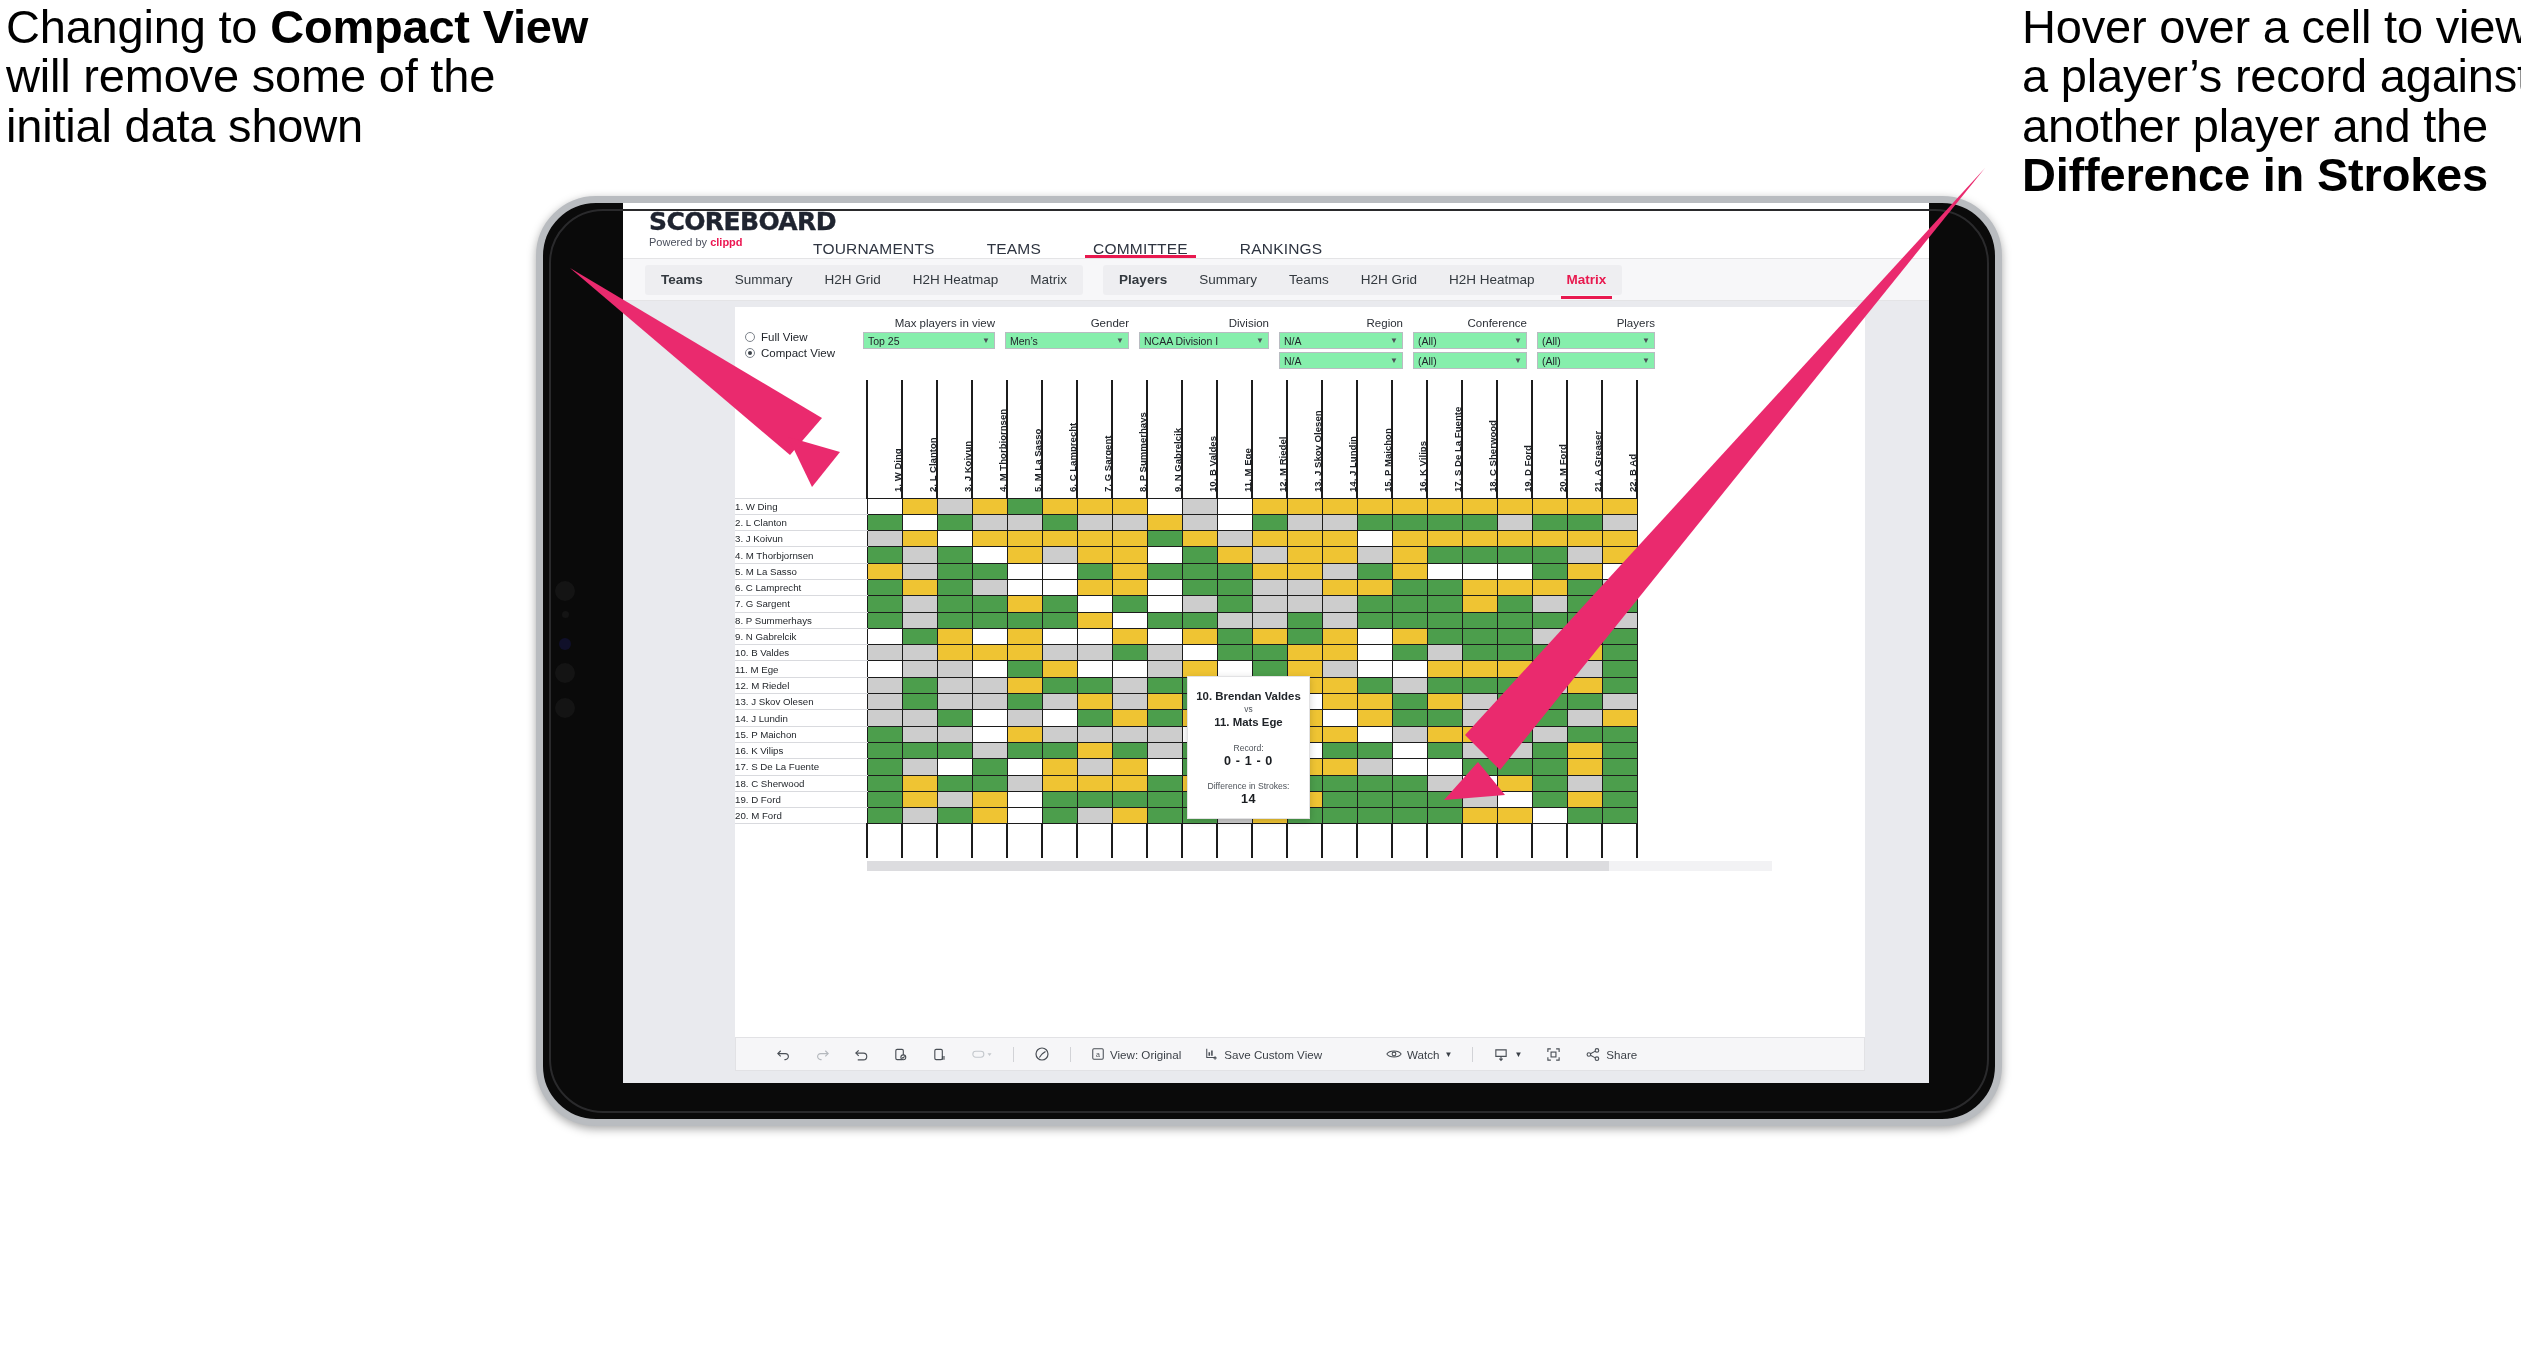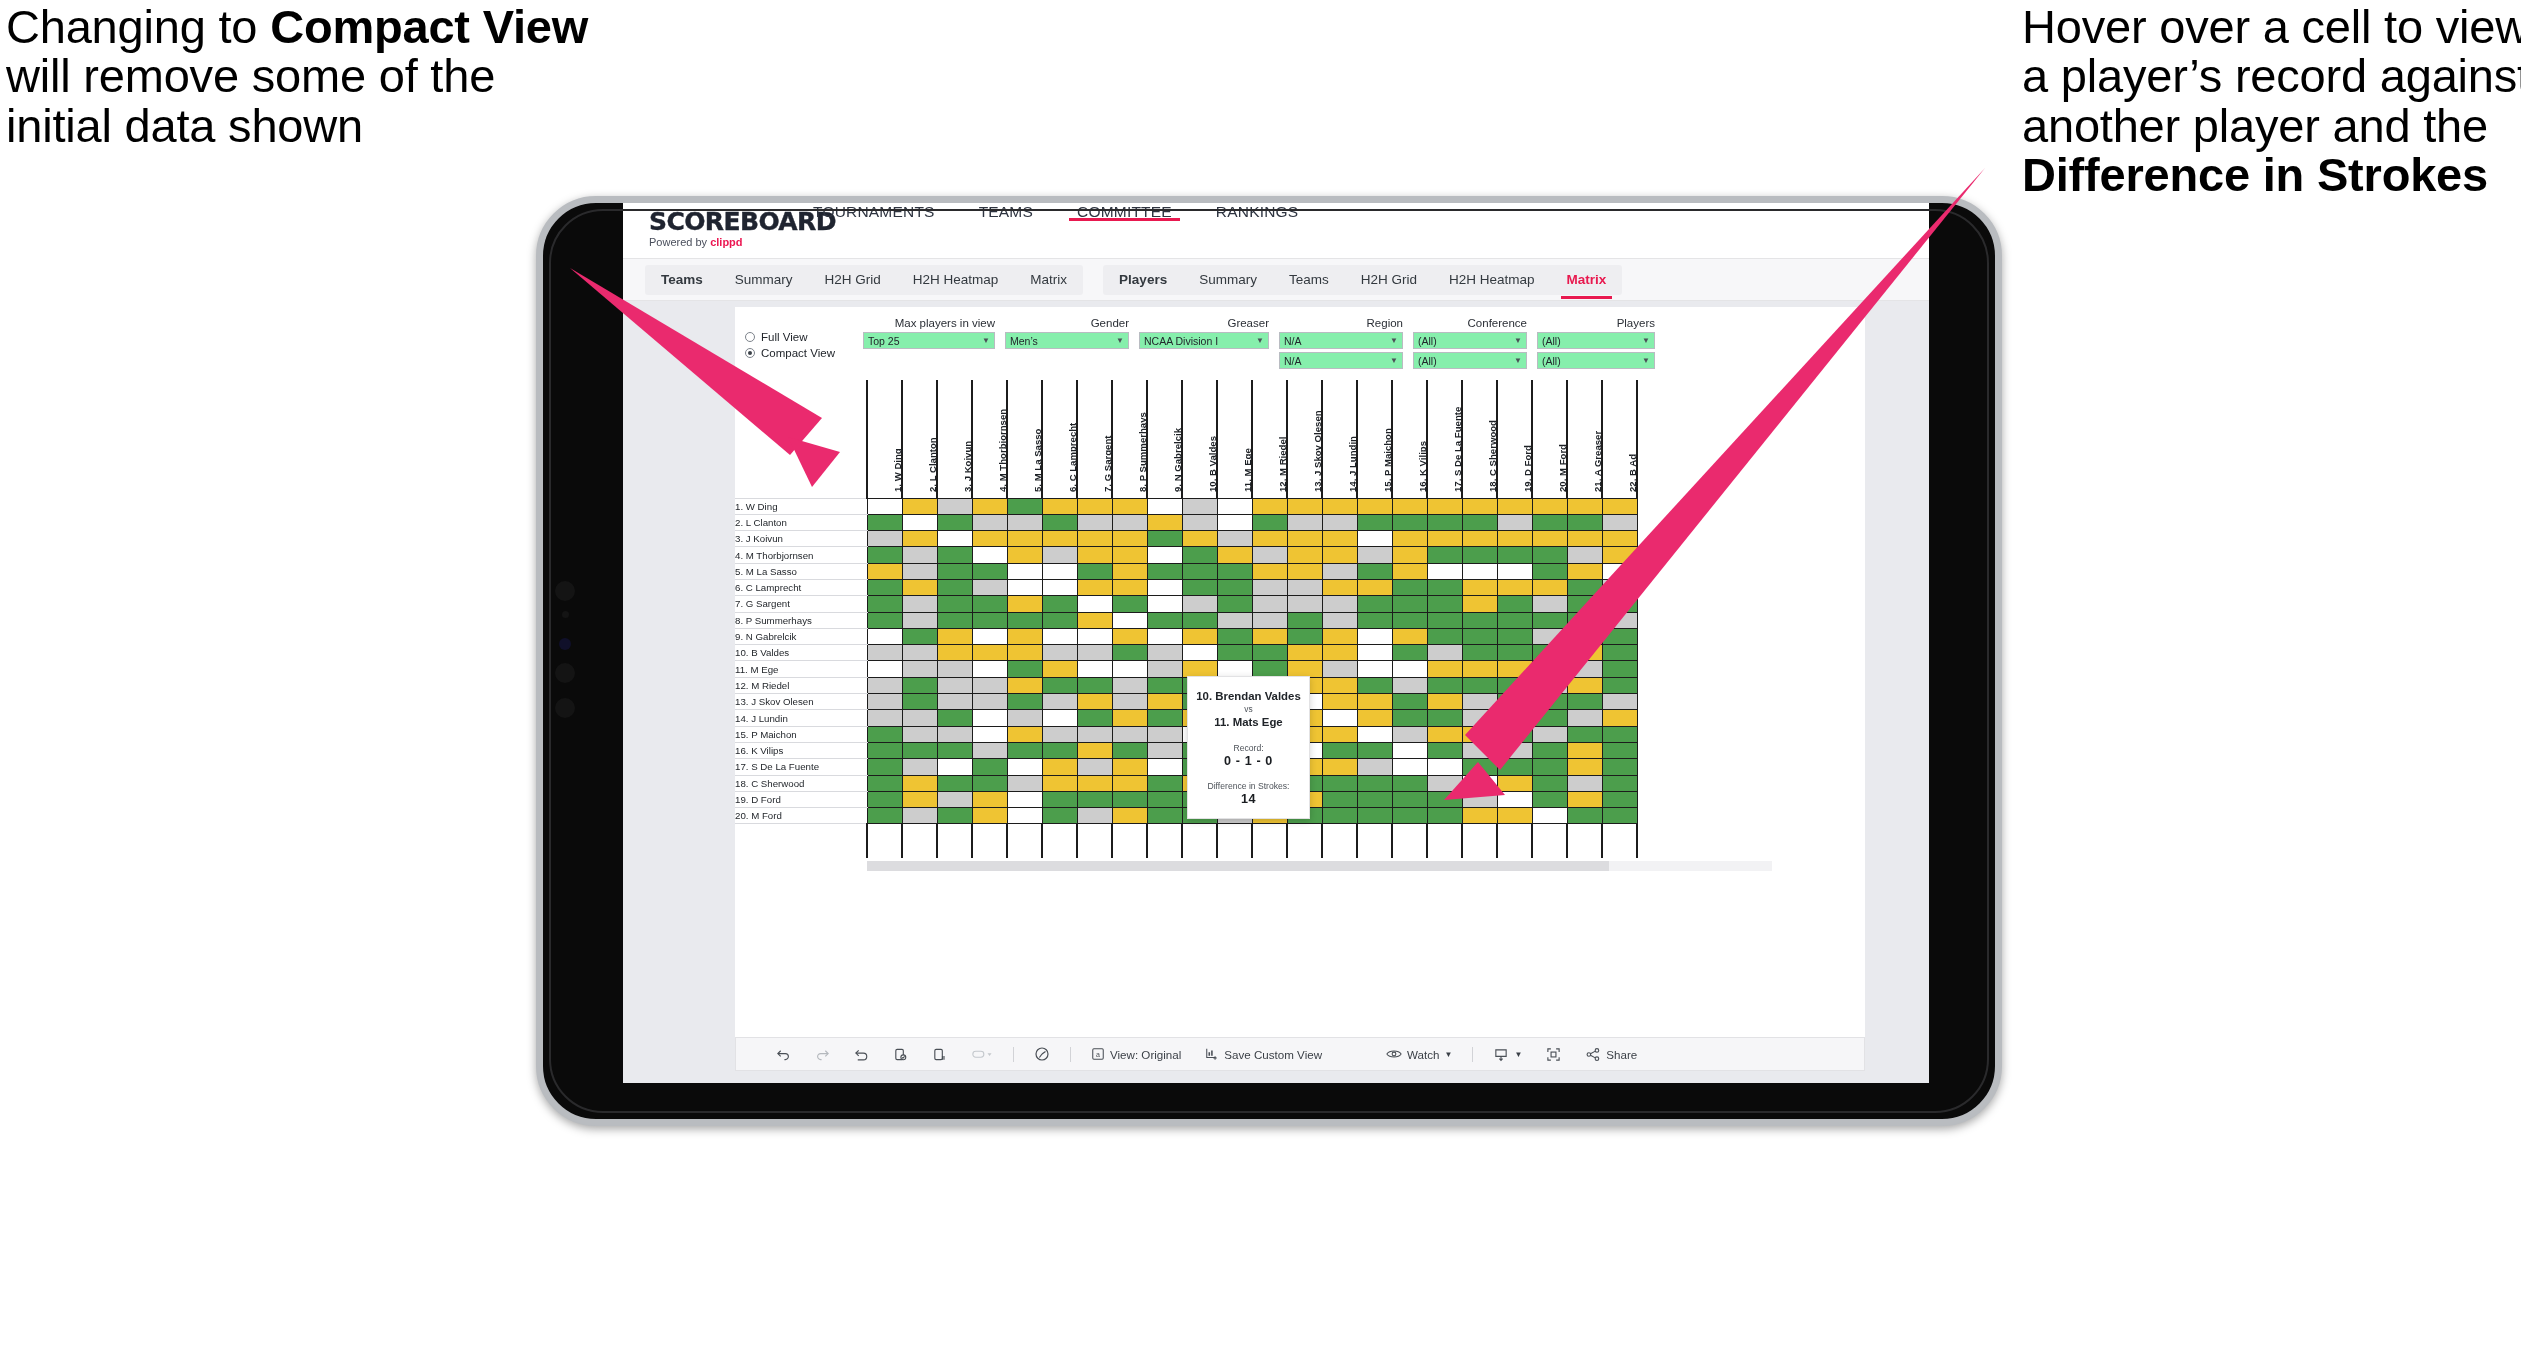--- a/index.html
+++ b/index.html
@@ -61,21 +61,21 @@
   }
   .brand{ padding: 6px 0 0 26px; width:168px; }
   .brand-word{
     font-family:"DejaVu Sans", sans-serif;
     font-weight:700; font-size:25px; letter-spacing:-0.6px;
     color:#1f2430; line-height:1.0;
     -webkit-text-stroke:0.4px #1f2430;
   }
   .brand-sub{ font-size:11px; color:#4a4f5c; margin-top:2px; }
   .brand-sub .clippd{ color:#ec1651; font-weight:700; }
-  .topnav{ display:flex; align-items:flex-start; }
+  .topnav{ display:flex; align-items:flex-end;gap:8px; }
   .topnav .tn{
     display:flex; align-items:center; padding:0 22px;
     font-size:15.5px; color:#2e3440; letter-spacing:.2px;
     position:relative; cursor:pointer;
   }
   .topnav .tn.active::after{
     content:""; position:absolute; left:14px; right:14px; bottom:0;
     height:3px; background:#e8194f;
   }
 
@@ -263,21 +263,21 @@
 
             <div class="fcol" style="width:124px">
               <div class="flabel">Gender</div>
               <div class="fsel">
                 <span class="cap">Men’s</span>
                 <span class="car">▼</span>
               </div>
             </div>
 
             <div class="fcol" style="width:130px">
-              <div class="flabel">Greaser</div>
+              <div class="flabel">Division</div>
               <div class="fsel">
                 <span class="cap">NCAA Division I</span>
                 <span class="car">▼</span>
               </div>
             </div>
 
             <div class="fcol" style="width:124px">
               <div class="flabel">Region</div>
               <div class="fsel">
                 <span class="cap">N/A</span>

